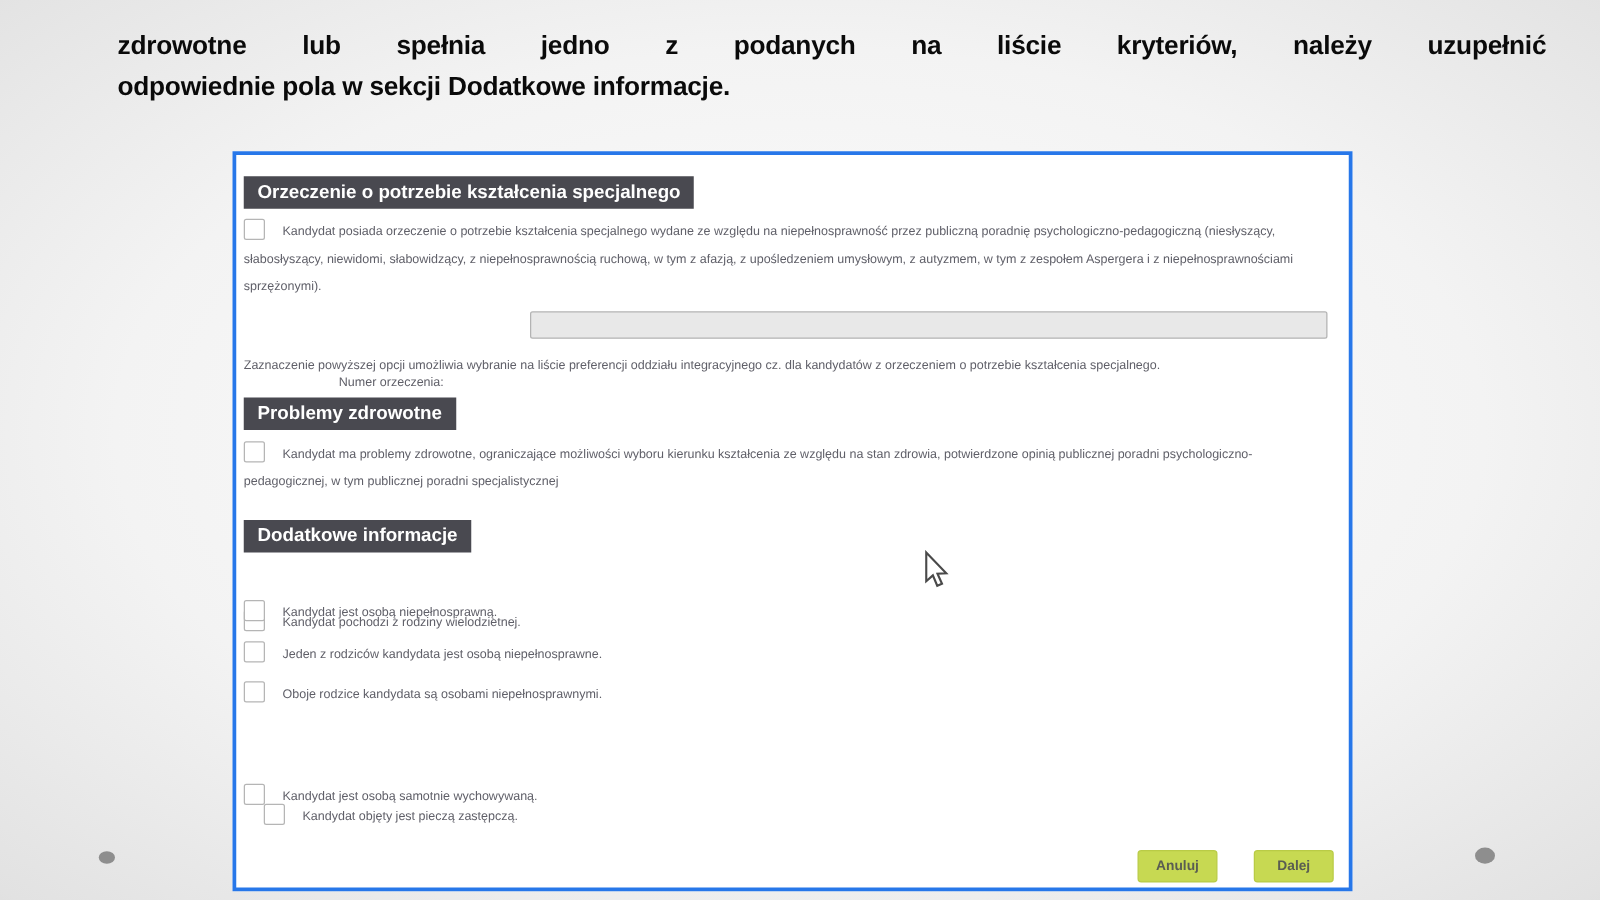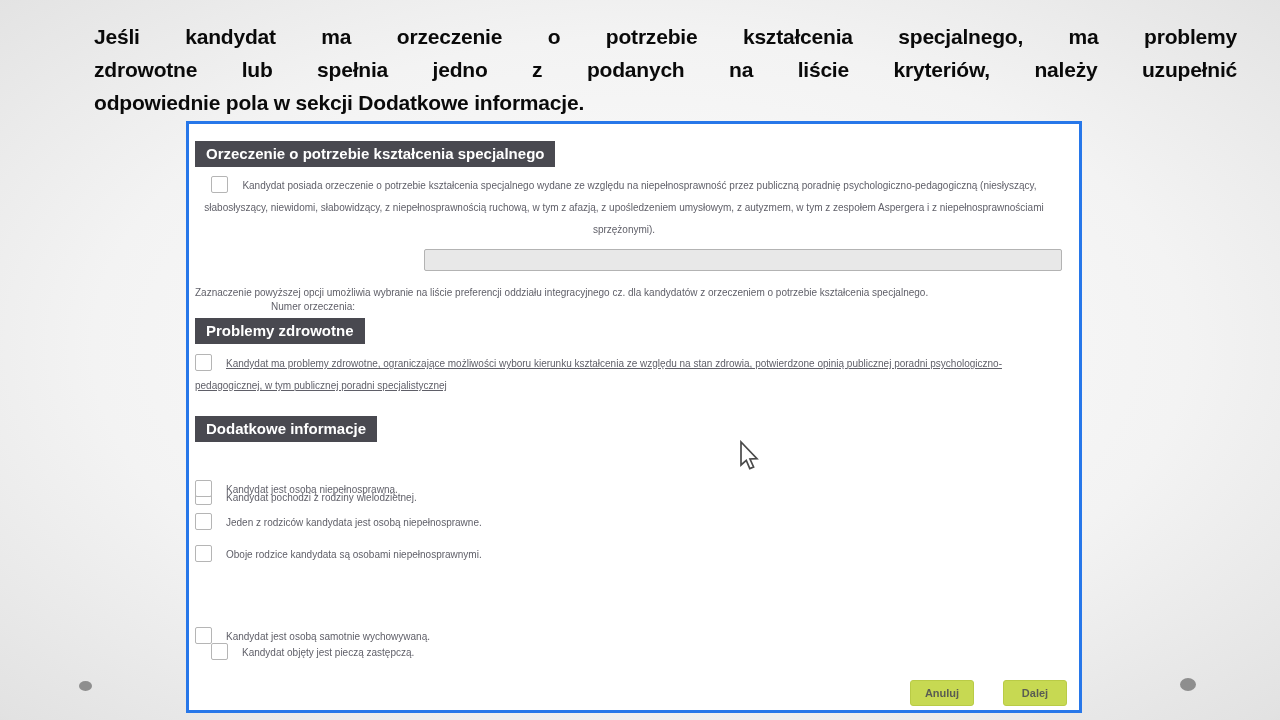--- a/index.html
+++ b/index.html
@@ -81,43 +81,42 @@
   .dot-right { left: 1180px; top: 678px; width: 16px; height: 13px; }
 
   .cursor { position: absolute; left: 736px; top: 440px; width: 25px; height: 33px; }
 </style>
 </head>
 <body>
 
 <div class="slide">
 
   <div class="heading">
-    <div class="jline">Jeśli kandydat ma orzeczenie o potrzebie kształcenia specjalnego, ma problemy</div>
     <div class="jline">zdrowotne lub spełnia jedno z podanych na liście kryteriów, należy uzupełnić</div>
     <div class="lline">odpowiednie pola w sekcji Dodatkowe informacje.</div>
   </div>
 
   <div class="shot">
 
     <div class="sec-bar" style="top:17px;">Orzeczenie o potrzebie kształcenia specjalnego</div>
 
-    <div class="cb-block" style="top:51px;text-align:center;">
+    <div class="cb-block" style="top:51px;">
       <span class="checkbox"></span><span>Kandydat posiada orzeczenie o potrzebie kształcenia specjalnego wydane ze względu na niepełnosprawność przez publiczną poradnię psychologiczno-pedagogiczną (niesłyszący, słabosłyszący, niewidomi, słabowidzący, z niepełnosprawnością ruchową, w tym z afazją, z upośledzeniem umysłowym, z autyzmem, w tym z zespołem Aspergera i z niepełnosprawnościami sprzężonymi).</span>
     </div>
 
     <div class="field-row">
       <span class="field-label">Numer orzeczenia:</span>
       <input class="field-input" type="text" readonly="" value="" style="">
     </div>
 
     <div class="note">Zaznaczenie powyższej opcji umożliwia wybranie na liście preferencji oddziału integracyjnego cz. dla kandydatów z orzeczeniem o potrzebie kształcenia specjalnego.</div>
 
     <div class="sec-bar" style="top:194px;">Problemy zdrowotne</div>
 
-    <div class="cb-block" style="top:229px;text-decoration:underline;">
+    <div class="cb-block" style="top:229px;">
       <span class="checkbox"></span><span>Kandydat ma problemy zdrowotne, ograniczające możliwości wyboru kierunku kształcenia ze względu na stan zdrowia, potwierdzone opinią publicznej poradni psychologiczno-pedagogicznej, w tym publicznej poradni specjalistycznej</span>
     </div>
 
     <div class="sec-bar" style="top:292px;text-align:center;">Dodatkowe informacje</div>
 
     <div class="cb-row" style="top:336px;margin-top:28px;">
       <span class="checkbox"></span><span>Kandydat pochodzi z rodziny wielodzietnej.</span>
     </div>
 
     <div class="cb-row" style="top:356px;">

